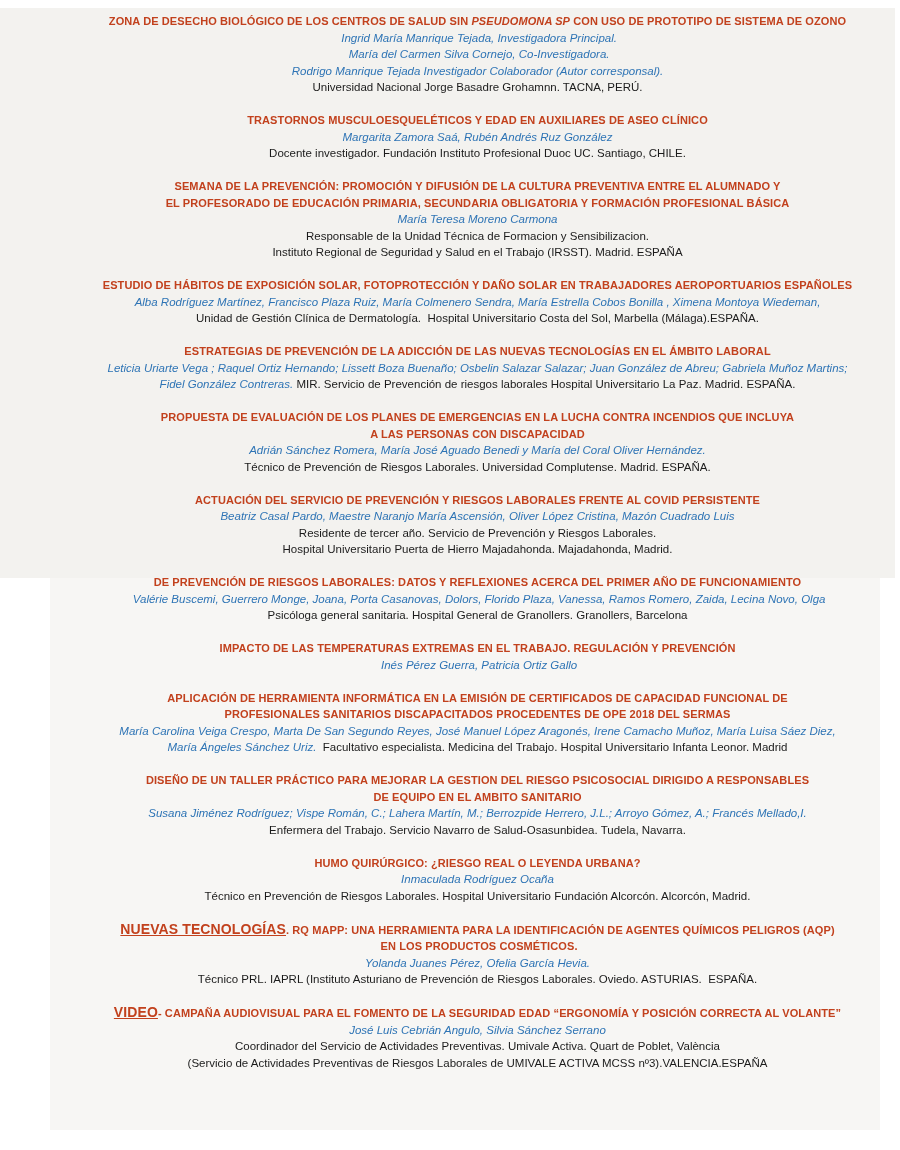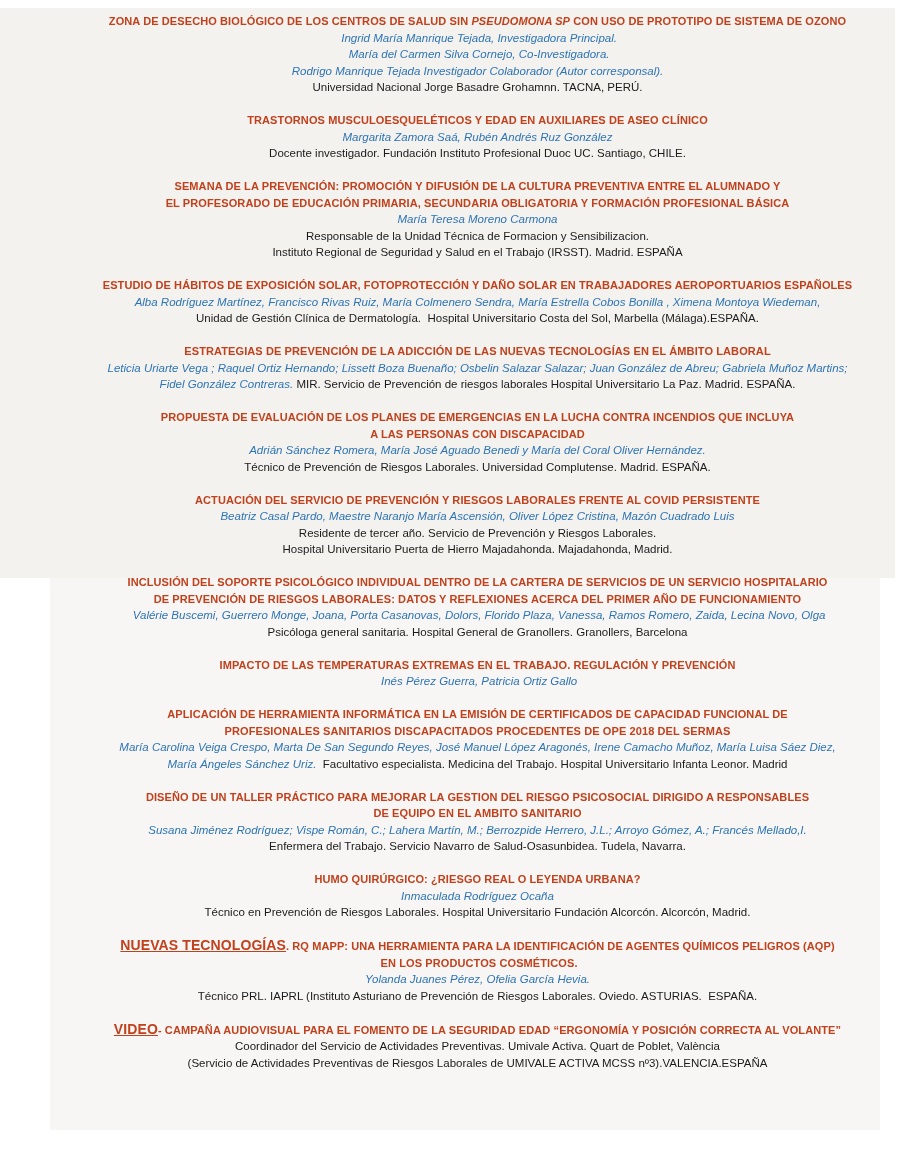--- a/index.html
+++ b/index.html
@@ -80,42 +80,41 @@
     </div>
     <div class="entry">
       <div class="line"><span class="seg-title">SEMANA DE LA PREVENCIÓN: PROMOCIÓN Y DIFUSIÓN DE LA CULTURA PREVENTIVA ENTRE EL ALUMNADO Y</span></div>
       <div class="line"><span class="seg-title">EL PROFESORADO DE EDUCACIÓN PRIMARIA, SECUNDARIA OBLIGATORIA Y FORMACIÓN PROFESIONAL BÁSICA</span></div>
       <div class="line"><span class="seg-author">María Teresa Moreno Carmona</span></div>
       <div class="line"><span class="seg-plain">Responsable de la Unidad Técnica de Formacion y Sensibilizacion.</span></div>
       <div class="line"><span class="seg-plain">Instituto Regional de Seguridad y Salud en el Trabajo (IRSST). Madrid. ESPAÑA</span></div>
     </div>
     <div class="entry">
       <div class="line"><span class="seg-title">ESTUDIO DE HÁBITOS DE EXPOSICIÓN SOLAR, FOTOPROTECCIÓN Y DAÑO SOLAR EN TRABAJADORES AEROPORTUARIOS ESPAÑOLES</span></div>
-      <div class="line"><span class="seg-author">Alba Rodríguez Martínez, Francisco Rivas Ruiz, María Colmenero Sendra, María Estrella Cobos Bonilla , Ximena Montoya Wiedeman,</span></div>
+      <div class="line"><span class="seg-author">Alba Rodríguez Martínez, Francisco Plaza Ruiz, María Colmenero Sendra, María Estrella Cobos Bonilla , Ximena Montoya Wiedeman,</span></div>
       <div class="line"><span class="seg-plain">Unidad de Gestión Clínica de Dermatología.  Hospital Universitario Costa del Sol, Marbella (Málaga).ESPAÑA.</span></div>
     </div>
     <div class="entry">
       <div class="line"><span class="seg-title">ESTRATEGIAS DE PREVENCIÓN DE LA ADICCIÓN DE LAS NUEVAS TECNOLOGÍAS EN EL ÁMBITO LABORAL</span></div>
       <div class="line"><span class="seg-author">Leticia Uriarte Vega ; Raquel Ortiz Hernando; Lissett Boza Buenaño; Osbelin Salazar Salazar; Juan González de Abreu; Gabriela Muñoz Martins;</span></div>
       <div class="line"><span class="seg-author">Fidel González Contreras.</span><span class="seg-plain"> MIR. Servicio de Prevención de riesgos laborales Hospital Universitario La Paz. Madrid. ESPAÑA.</span></div>
     </div>
     <div class="entry">
       <div class="line"><span class="seg-title">PROPUESTA DE EVALUACIÓN DE LOS PLANES DE EMERGENCIAS EN LA LUCHA CONTRA INCENDIOS QUE INCLUYA</span></div>
       <div class="line"><span class="seg-title">A LAS PERSONAS CON DISCAPACIDAD</span></div>
       <div class="line"><span class="seg-author">Adrián Sánchez Romera, María José Aguado Benedi y María del Coral Oliver Hernández.</span></div>
       <div class="line"><span class="seg-plain">Técnico de Prevención de Riesgos Laborales. Universidad Complutense. Madrid. ESPAÑA.</span></div>
     </div>
     <div class="entry">
       <div class="line"><span class="seg-title">ACTUACIÓN DEL SERVICIO DE PREVENCIÓN Y RIESGOS LABORALES FRENTE AL COVID PERSISTENTE</span></div>
       <div class="line"><span class="seg-author">Beatriz Casal Pardo, Maestre Naranjo María Ascensión, Oliver López Cristina, Mazón Cuadrado Luis</span></div>
       <div class="line"><span class="seg-plain">Residente de tercer año. Servicio de Prevención y Riesgos Laborales.</span></div>
       <div class="line"><span class="seg-plain">Hospital Universitario Puerta de Hierro Majadahonda. Majadahonda, Madrid.</span></div>
     </div>
     <div class="entry">
-      <div class="line"><span class="seg-title">INCLUSIÓN DEL SOPORTE PSICOLÓGICO INDIVIDUAL DENTRO DE LA CARTERA DE SERVICIOS DE UN SERVICIO HOSPITALARIO</span></div>
       <div class="line"><span class="seg-title">DE PREVENCIÓN DE RIESGOS LABORALES: DATOS Y REFLEXIONES ACERCA DEL PRIMER AÑO DE FUNCIONAMIENTO</span></div>
       <div class="line"><span class="seg-author"> Valérie Buscemi, Guerrero Monge, Joana, Porta Casanovas, Dolors, Florido Plaza, Vanessa, Ramos Romero, Zaida, Lecina Novo, Olga</span></div>
       <div class="line"><span class="seg-plain">Psicóloga general sanitaria. Hospital General de Granollers. Granollers, Barcelona</span></div>
     </div>
     <div class="entry">
       <div class="line"><span class="seg-title">IMPACTO DE LAS TEMPERATURAS EXTREMAS EN EL TRABAJO. REGULACIÓN Y PREVENCIÓN</span></div>
       <div class="line"><span class="seg-author"> Inés Pérez Guerra, Patricia Ortiz Gallo</span></div>
     </div>
     <div class="entry">
       <div class="line"><span class="seg-title">APLICACIÓN DE HERRAMIENTA INFORMÁTICA EN LA EMISIÓN DE CERTIFICADOS DE CAPACIDAD FUNCIONAL DE</span></div>
@@ -135,16 +134,17 @@
       <div class="line"><span class="seg-plain">Técnico en Prevención de Riesgos Laborales. Hospital Universitario Fundación Alcorcón. Alcorcón, Madrid.</span></div>
     </div>
     <div class="entry">
       <div class="line"><span class="seg-title-underline">NUEVAS TECNOLOGÍAS</span><span class="seg-title">. RQ MAPP: UNA HERRAMIENTA PARA LA IDENTIFICACIÓN DE AGENTES QUÍMICOS PELIGROS (AQP)</span></div>
       <div class="line"><span class="seg-title"> EN LOS PRODUCTOS COSMÉTICOS.</span></div>
       <div class="line"><span class="seg-author">Yolanda Juanes Pérez, Ofelia García Hevia.</span></div>
       <div class="line"><span class="seg-plain">Técnico PRL. IAPRL (Instituto Asturiano de Prevención de Riesgos Laborales. Oviedo. ASTURIAS.  ESPAÑA.</span></div>
     </div>
     <div class="entry">
       <div class="line"><span class="seg-title-underline">VIDEO</span><span class="seg-title">- CAMPAÑA AUDIOVISUAL PARA EL FOMENTO DE LA SEGURIDAD EDAD “ERGONOMÍA Y POSICIÓN CORRECTA AL VOLANTE”</span></div>
+      <div class="line"><span class="seg-author">José Luis Cebrián Angulo, Silvia Sánchez Serrano</span></div>
       <div class="line"><span class="seg-plain">Coordinador del Servicio de Actividades Preventivas. Umivale Activa. Quart de Poblet, València</span></div>
       <div class="line"><span class="seg-plain">(Servicio de Actividades Preventivas de Riesgos Laborales de UMIVALE ACTIVA MCSS nº3).VALENCIA.ESPAÑA</span></div>
     </div>
   </div>
 
 </body></html>

